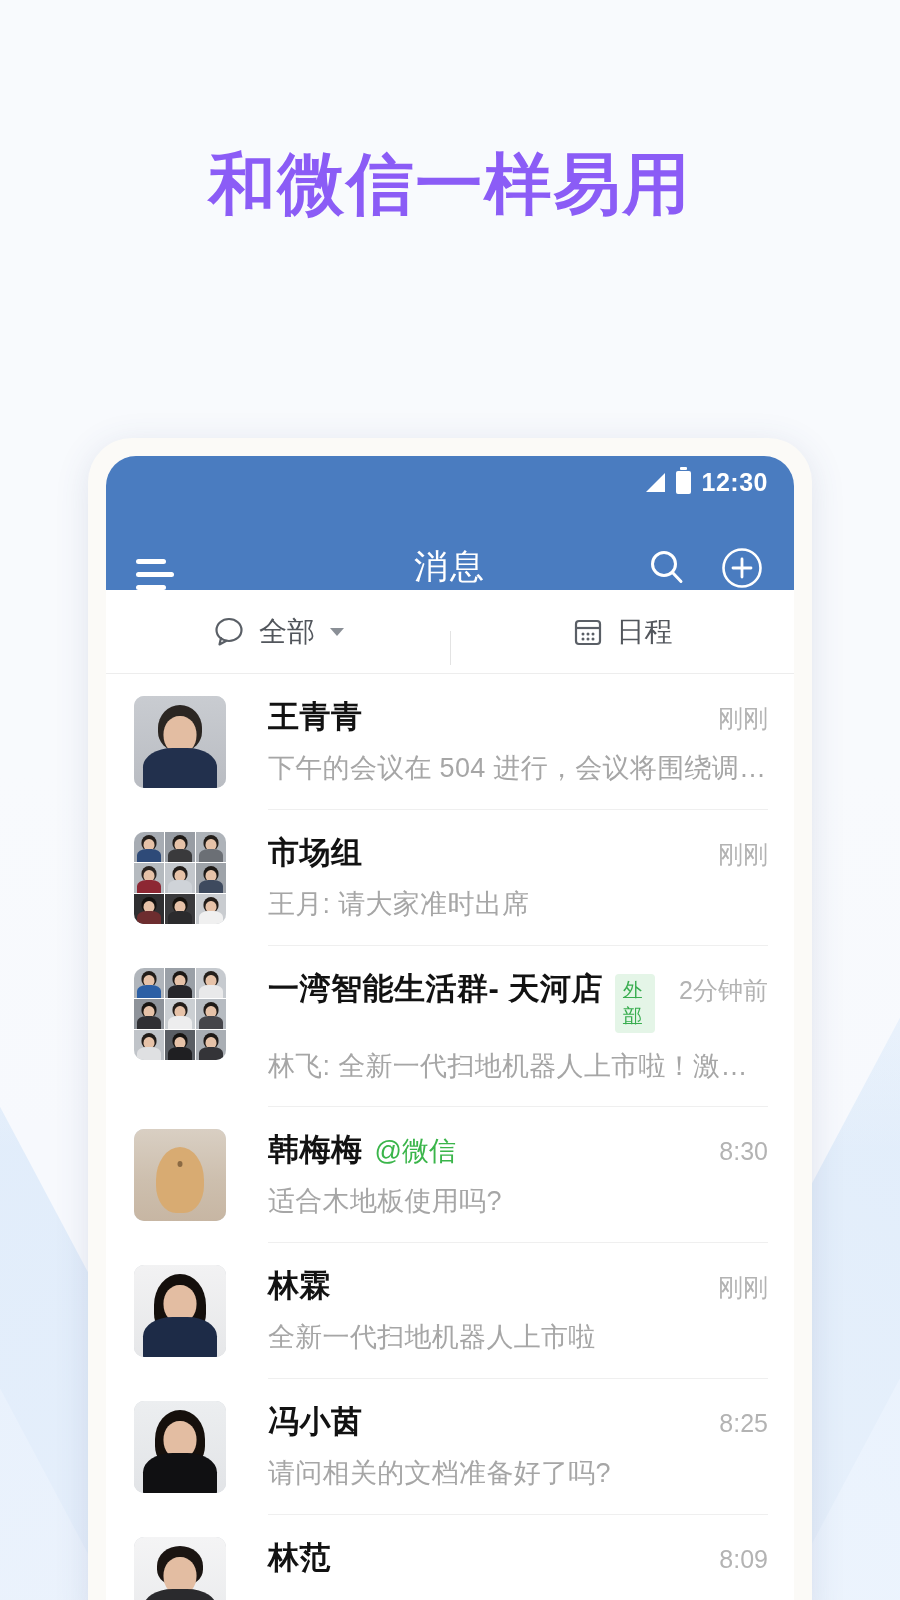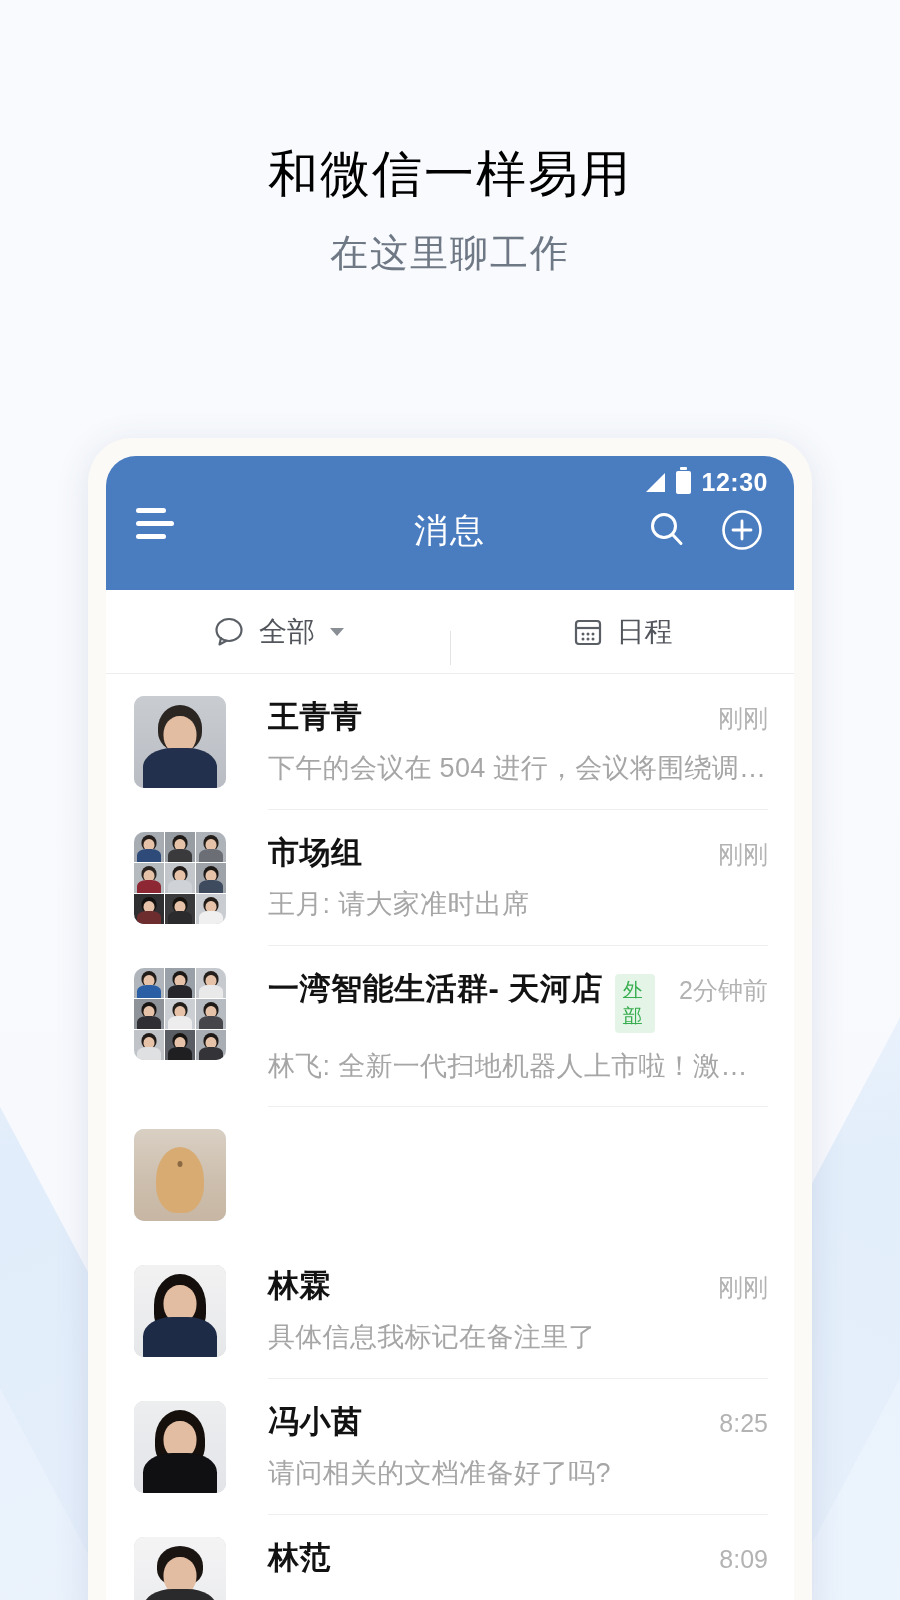--- a/index.html
+++ b/index.html
@@ -49,23 +49,23 @@
     background: linear-gradient(180deg, #f8fafd 0%, #f8fafd 48%, rgba(248,250,253,0) 72%);
     pointer-events: none;
   }
 
   
   .hero {
     position: absolute; left: 0; right: 0; top: 146px;
     text-align: center;
   }
   .hero-title {
-    font-size: 50px;
-    font-weight: 400;
-    color: #000000;
+    font-size: 67px;
+    font-weight: 700;
+    color: #8b5cf6;
     letter-spacing: 2px;
     line-height: 1.12;
   }
   .hero-sub {
     margin-top: 26px;
     font-size: 38px;
     color: #6f7885;
     letter-spacing: 2px;
   }
 
@@ -113,21 +113,21 @@
     position: absolute; top: -4px; left: 4px;
     width: 7px; height: 3px; background: #fff; border-radius: 1px;
   }
   .clock { color: #fff; font-size: 25px; font-weight: 600; letter-spacing: .5px; }
 
   
   .appbar {
     height: 82px;
     background: #4a7cc0;
     display: flex;
-    align-items: flex-start;
+    align-items: flex-end;
     padding: 0 30px;
     position: relative;
   }
   .hamburger { width: 46px; display: flex; flex-direction: column; gap: 8px; cursor: pointer; }
   .hamburger i { display: block; height: 5px; border-radius: 3px; background: #fff; }
   .hamburger i:nth-child(1) { width: 30px; }
   .hamburger i:nth-child(2) { width: 38px; }
   .hamburger i:nth-child(3) { width: 30px; }
   .appbar-title {
     position: absolute; left: 0; right: 0; text-align: center;
@@ -252,21 +252,20 @@
 <div class="bg-layer">
   <div class="band band-l1"></div>
   <div class="band band-l2"></div>
   <div class="band band-r1"></div>
   <div class="band band-r2"></div>
   <div class="bg-fade"></div>
 </div>
 
 <div class="hero">
   <div class="hero-title">和微信一样易用</div>
-  <div class="hero-sub">在这里聊工作</div>
 </div>
 
 <div class="phone">
   <div class="screen">
 
     <div class="statusbar">
       <div class="sig"></div>
       <div class="batt"></div>
       <div class="clock">12:30</div>
     </div>
@@ -466,37 +465,45 @@
         </div>
       </div>
 
       <div class="row">
         <div class="avatar">
           <div class="doll">
             <div class="bodyd"></div>
             <div class="eye"></div>
           </div>
         </div>
+        <div class="row-body">
+          <div class="row-top">
+            <span class="name">韩梅梅</span>
+            <span class="mention">@微信</span>
+            <span class="time">8:30</span>
+          </div>
+          <div class="snippet">适合木地板使用吗?</div>
+        </div>
       </div>
 
       <div class="row">
         <div class="avatar">
           <div class="av-person">
             <div class="bgf" style="background:linear-gradient(180deg,#f2f2f3,#e6e7e9)"></div>
             <div class="hair" style="background:#140f0c; width:52px; height:62px; border-radius:50% 50% 36% 36%;"></div>
             <div class="face"></div>
             <div class="body" style="background:#1d2b47"></div>
           </div>
         </div>
         <div class="row-body">
           <div class="row-top">
             <span class="name">林霖</span>
             <span class="time">刚刚</span>
           </div>
-          <div class="snippet">具体信息我标记在备注里了</div>
+          <div class="snippet">全新一代扫地机器人上市啦</div>
         </div>
       </div>
 
       <div class="row">
         <div class="avatar">
           <div class="av-person">
             <div class="bgf" style="background:linear-gradient(180deg,#eceef0,#e2e4e7)"></div>
             <div class="hair" style="background:#16100c; width:50px; height:58px; border-radius:50% 50% 38% 38%;"></div>
             <div class="face"></div>
             <div class="body" style="background:#101012"></div>

